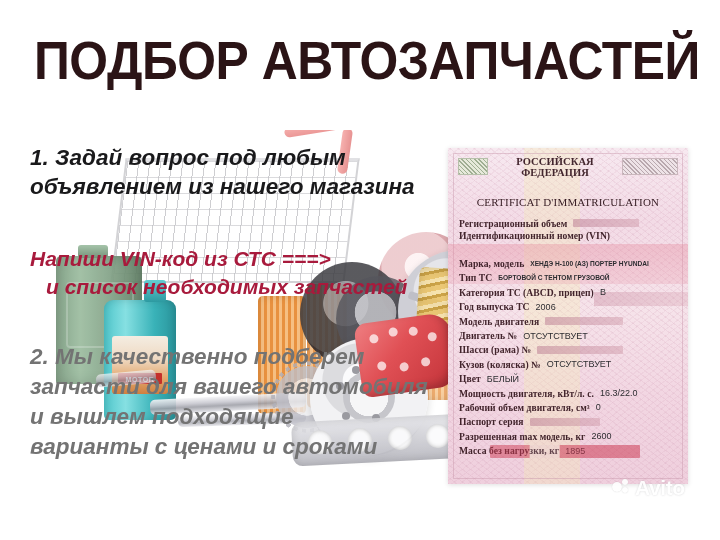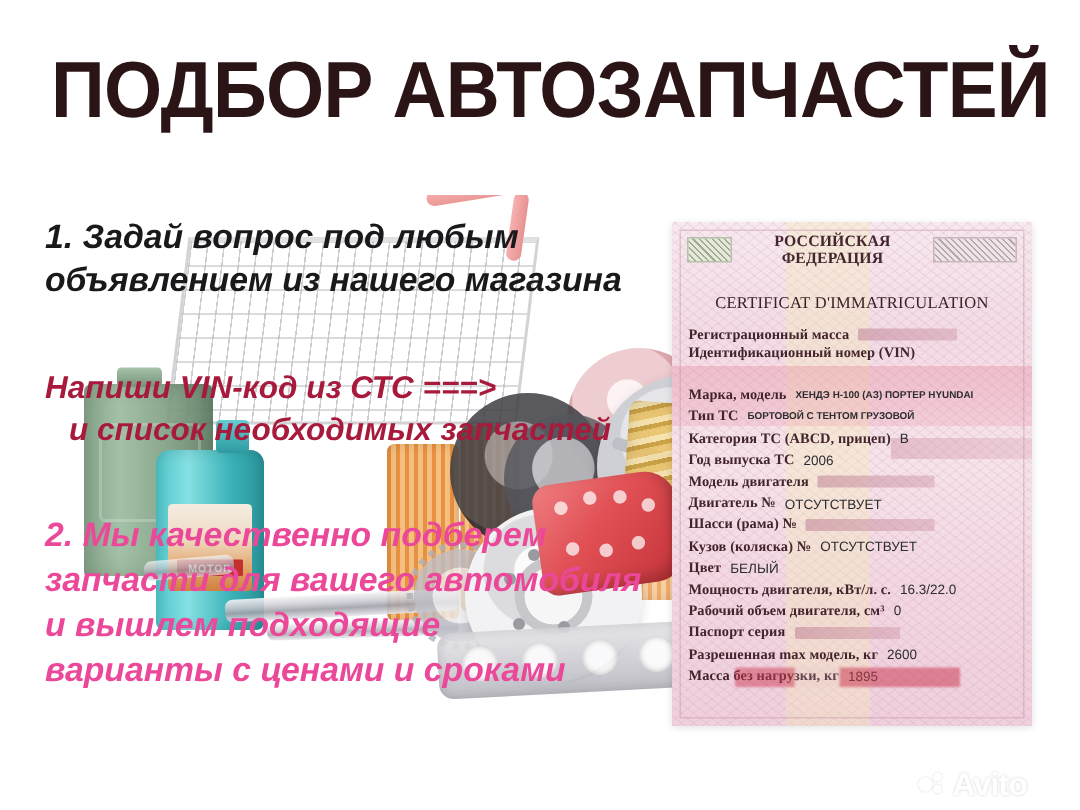--- a/index.html
+++ b/index.html
@@ -133,21 +133,21 @@
      font-size:53px;line-height:62px;letter-spacing:-0.5px;color:#2b1416;
      transform:scaleX(.94);transform-origin:left top;white-space:nowrap;}
 
   
   .tblock{position:absolute;z-index:62;font-family:"Liberation Sans",sans-serif;font-style:italic;}
   .tblock .ln{white-space:nowrap;font-weight:bold;}
 
   .step1{left:30px;top:143px;color:#19191b;font-size:22.5px;line-height:29px;}
   .vinblock{left:30px;top:245px;color:#a81a3c;font-size:21px;line-height:28px;font-weight:bold;}
   .vinblock .ln2{padding-left:16px;}
-  .step2{left:30px;top:342px;color:#ec4899;font-size:22.5px;line-height:30px;}
+  .step2{left:30px;top:342px;color:#737373;font-size:22.5px;line-height:30px;}
 
   
   .doc{position:absolute;left:448px;top:148px;width:240px;height:336px;z-index:55;overflow:hidden;
      background:linear-gradient(to bottom,#f7e9f0 0%,#f3dbe6 22%,#f6e3ea 48%,#f2d6e2 74%,#efcfdd 100%);
      box-shadow:0 1px 5px rgba(0,0,0,.13);}
   .doc .guil{position:absolute;left:0;top:0;right:0;bottom:0;
      background:repeating-linear-gradient(38deg,rgba(205,150,175,.16) 0 1px,transparent 1px 5px),
                 repeating-linear-gradient(-38deg,rgba(205,150,175,.13) 0 1px,transparent 1px 5px);}
   .doc .ystripe{position:absolute;left:76px;top:0;width:56px;height:336px;background:rgba(246,238,176,.3);}
   .doc .frame{position:absolute;left:5px;top:5px;right:5px;bottom:5px;border:1px solid rgba(200,150,170,.45);}
@@ -176,21 +176,21 @@
 
   .doc .vinhl{position:absolute;left:0;right:0;top:96px;height:40px;
      background:linear-gradient(to bottom,rgba(228,130,150,.34),rgba(232,150,168,.26));}
   .doc .markhl{position:absolute;left:146px;top:144px;width:94px;height:14px;
      background:linear-gradient(to right,rgba(200,140,160,.4),rgba(215,160,175,.3));}
   .doc .botred{position:absolute;left:42px;bottom:26px;width:150px;height:13px;
      background:linear-gradient(to right,rgba(205,60,85,.5) 0 26%,rgba(230,200,208,.2) 27% 46%,rgba(205,60,85,.55) 47% 100%);
      border-radius:1px;filter:blur(.7px);}
 
   
-  .avito{position:absolute;left:612px;top:512px;z-index:70;display:flex;align-items:center;opacity:.92;}
+  .avito{position:absolute;left:612px;top:476px;z-index:70;display:flex;align-items:center;opacity:.92;}
   .avito .dots{position:relative;width:21px;height:18px;margin-right:2px;}
   .avito .dots i{position:absolute;border-radius:50%;background:#fff;display:block;
      box-shadow:0 0 1px rgba(150,150,150,.5);}
   .avito .dots i:nth-child(1){left:0;top:3px;width:10px;height:10px;}
   .avito .dots i:nth-child(2){left:10px;top:0;width:6px;height:6px;}
   .avito .dots i:nth-child(3){left:10px;top:8px;width:6px;height:6px;}
   .avito .wm{font-family:"Liberation Sans",sans-serif;font-weight:bold;font-size:21px;color:#fff;
      letter-spacing:-.4px;text-shadow:0 0 2px rgba(165,165,170,.55);}
 </style>
 </head>
@@ -310,21 +310,21 @@
       <span class="mesh r"></span>
     </div>
 
     <div class="t2">CERTIFICAT D'IMMATRICULATION</div>
 
     <div class="vinhl"></div>
     <div class="markhl"></div>
 
     <div class="rows" id="cert-rows">
         <div class="row">
-          <span class="lab">Регистрационный масса</span>
+          <span class="lab">Регистрационный объем</span>
           <span class="redact" style="width: 66px;"></span>
         </div>
         <div class="row" style="height: 26px; align-items: flex-start;">
           <span class="lab">Идентификационный номер (VIN)</span>
         </div>
         <div class="row">
           <span class="lab">Марка, модель</span>
           <span class="val sm">ХЕНДЭ Н-100 (АЗ) ПОРТЕР HYUNDAI</span>
         </div>
         <div class="row">

